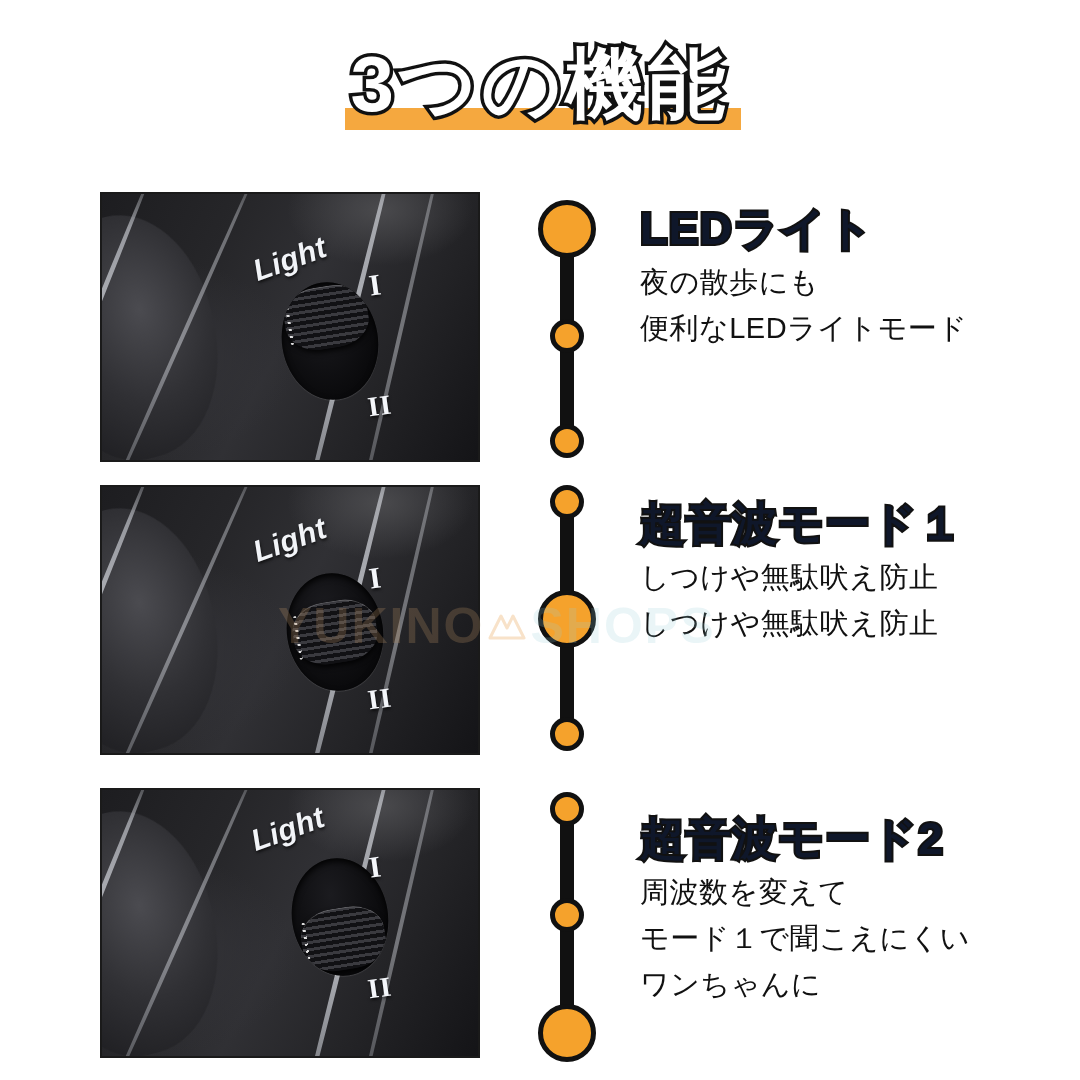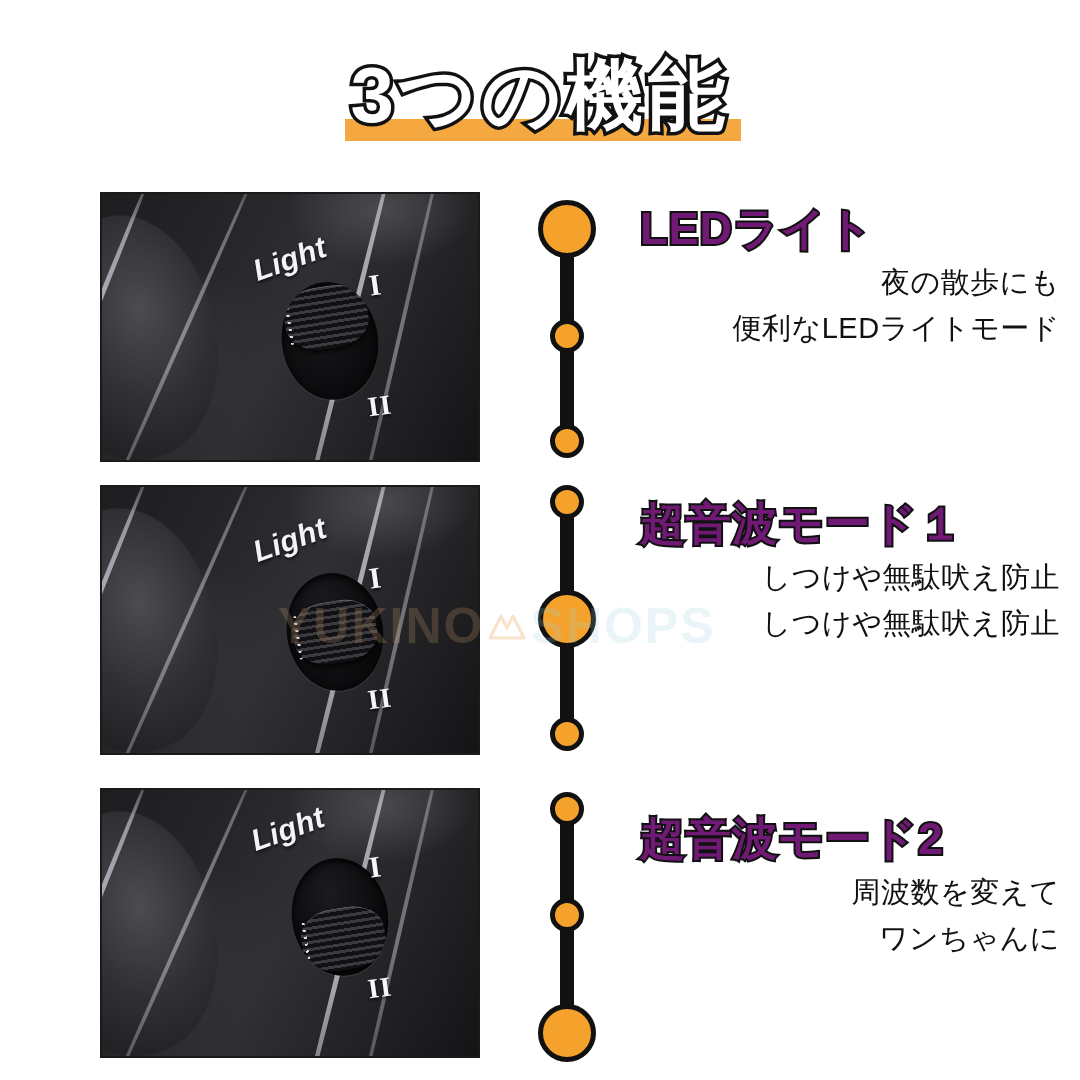--- a/index.html
+++ b/index.html
@@ -12,21 +12,21 @@
     height: 1080px;
     position: relative;
     overflow: hidden;
     font-family: "Liberation Sans", "DejaVu Sans", sans-serif;
   }
 
   
   .title-wrap {
     position: absolute;
     left: 0;
-    top: 45px;
+    top: 34px;
     width: 860px;
     height: 110px;
   }
   .title-bar {
     position: absolute;
     left: 345px;
     top: 74px;
     width: 396px;
     height: 22px;
     background: #f5a83f;
@@ -196,34 +196,33 @@
     position: absolute;
     left: 640px;
     top: 0;
     width: 420px;
   }
   .feat-heading {
     font-size: 45px;
     font-weight: bold;
     line-height: 54px;
     letter-spacing: 1px;
-    color: #701a75;
+    color: #0f172a;
     -webkit-text-stroke: 4px #111111;
     paint-order: stroke fill;
     white-space: nowrap;
     margin: 0;
   }
   .feat-desc {
     margin: 6px 0 0 0;
     font-size: 29px;
     line-height: 40px;
     letter-spacing: .5px;
     color: #111111;
     white-space: nowrap;
-    text-align: right;
   }
 
   
   .watermark {
     position: absolute;
     left: 278px;
     top: 594px;
     width: 500px;
     height: 64px;
     pointer-events: none;
@@ -346,20 +345,21 @@
   <div class="timeline">
     <div class="tl-line" style="top:16px; height:230px;"></div>
     <div class="tl-dot small" style="top:4px;"></div>
     <div class="tl-dot small" style="top:110px;"></div>
     <div class="tl-dot large" style="top:216px;"></div>
   </div>
 
   <div class="textblock" style="top:24px;">
     <h2 class="feat-heading">超音波モード2</h2>
     <p class="feat-desc">周波数を変えて</p>
+    <p class="feat-desc">モード１で聞こえにくい</p>
     <p class="feat-desc">ワンちゃんに</p>
   </div>
 </div>
 
 <div class="watermark">
   <span class="wm-text wm-left">YUKINO</span>
   <svg class="wm-mark" viewBox="0 0 42 44">
     <path d="M4 34 L15 12 L21 24 L27 12 L38 34 Z" fill="none" stroke="rgba(230,150,60,.55)" stroke-width="3" stroke-linejoin="round"></path>
   </svg>
   <span class="wm-text wm-right">SHOPS</span>

